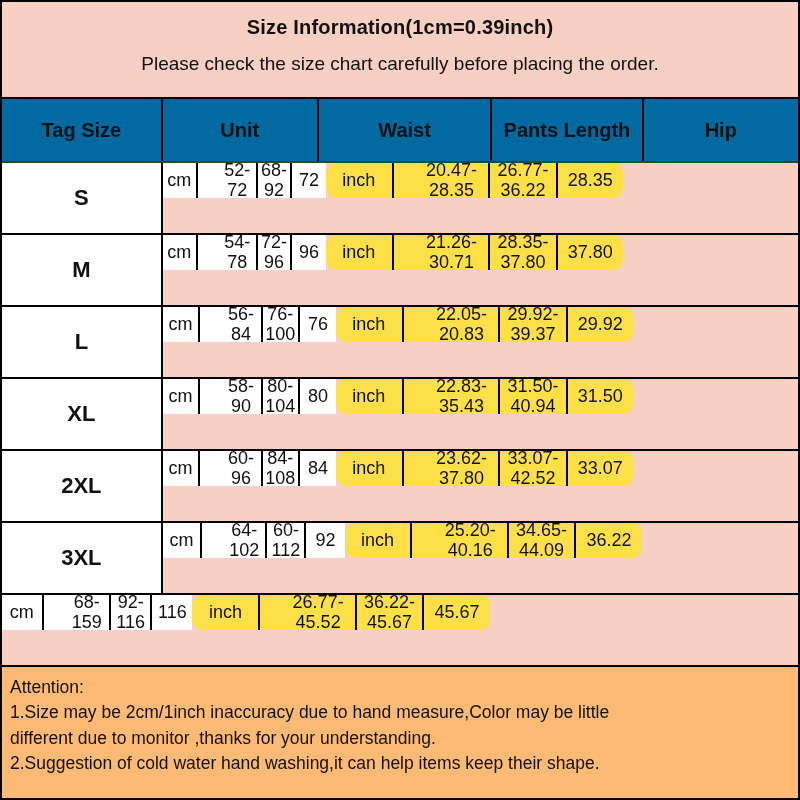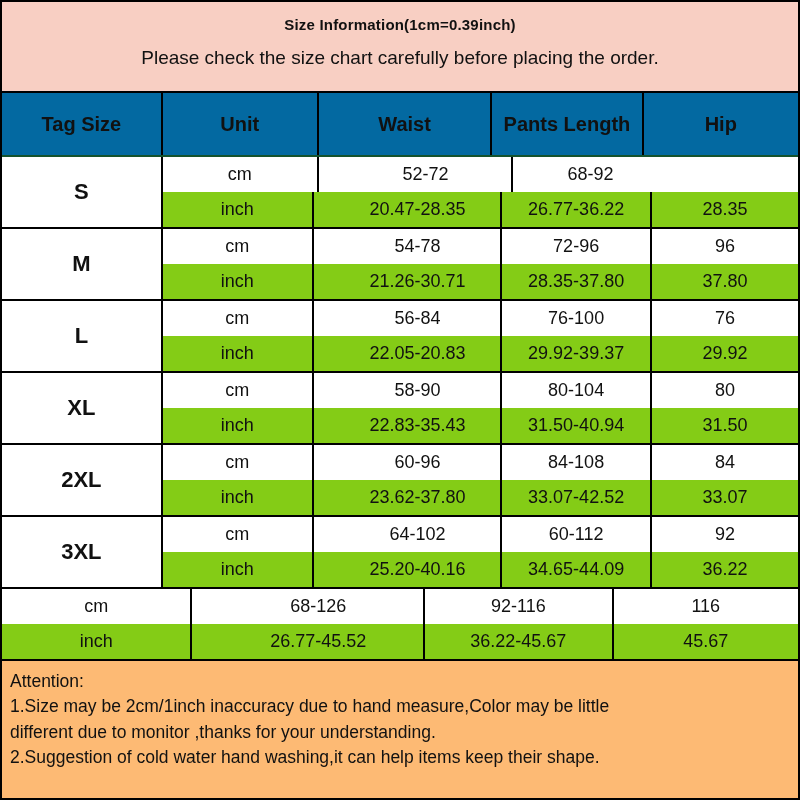--- a/index.html
+++ b/index.html
@@ -24,21 +24,21 @@
     display: flex;
     flex-direction: column;
   }
   
   .header {
     background: #f8cfc3;
     padding: 14px 0 8px 0;
   }
   .header-title {
     text-align: center;
-    font-size: 15px;
+    font-size: 20px;
     font-weight: bold;
     letter-spacing: 0.2px;
     padding-bottom: 14px;
   }
   .header-sub {
     text-align: center;
     font-size: 19px;
     padding-bottom: 14px;
   }
   
@@ -97,30 +97,30 @@
     border-right: 2px solid #000000;
     display: flex;
     align-items: center;
     justify-content: center;
     font-weight: bold;
     font-size: 22px;
     background: #ffffff;
   }
   .group .subrows {
     display: flex;
-    flex-direction: column;
+    flex-direction: row;
     flex: 1 1 auto;
   }
   .subrow {
     display: flex;
     height: 50%;
     box-sizing: border-box;
   }
   .subrow.white { background: #ffffff; }
-  .subrow.pink  { background: #84cc16; }
+  .subrow.pink  { background: #fde047; border-radius: 10px; }
   .subrow .cell {
     height: 100%;
   }
   
   .s-unit   { width: 24.56%; }
   .s-waist  { width: 27.32%; margin-left: 21px; }
   .s-hip    { width: 24.31%; }
   .s-len    { width: 23.81%; }
 
   
@@ -153,20 +153,21 @@
       <div class="cell c-hip">Hip</div>
     </div>
 
     <div class="group">
       <div class="tag-cell c-tag">S</div>
       <div class="subrows">
         <div class="subrow white">
           <div class="cell s-unit">cm</div>
           <div class="cell s-waist">52-72</div>
           <div class="cell s-hip">68-92</div>
+          <div class="cell s-len">72</div>
         </div>
         <div class="subrow pink">
           <div class="cell s-unit">inch</div>
           <div class="cell s-waist">20.47-28.35</div>
           <div class="cell s-hip">26.77-36.22</div>
           <div class="cell s-len">28.35</div>
         </div>
       </div>
     </div>
 
@@ -257,21 +258,21 @@
           <div class="cell s-hip">34.65-44.09</div>
           <div class="cell s-len">36.22</div>
         </div>
       </div>
     </div>
 
     <div class="group">
       <div class="subrows">
         <div class="subrow white">
           <div class="cell s-unit">cm</div>
-          <div class="cell s-waist">68-126</div>
+          <div class="cell s-waist">68-159</div>
           <div class="cell s-hip">92-116</div>
           <div class="cell s-len">116</div>
         </div>
         <div class="subrow pink">
           <div class="cell s-unit">inch</div>
           <div class="cell s-waist">26.77-45.52</div>
           <div class="cell s-hip">36.22-45.67</div>
           <div class="cell s-len">45.67</div>
         </div>
       </div>

